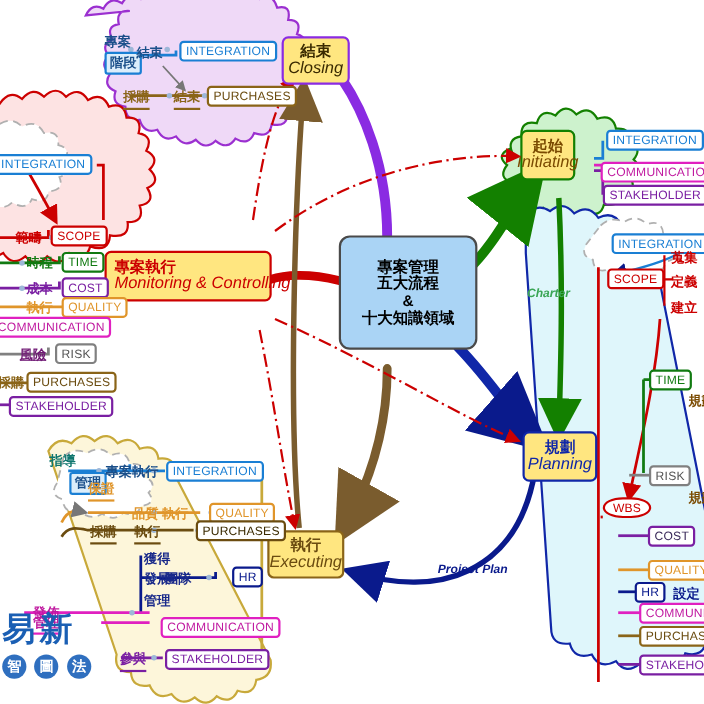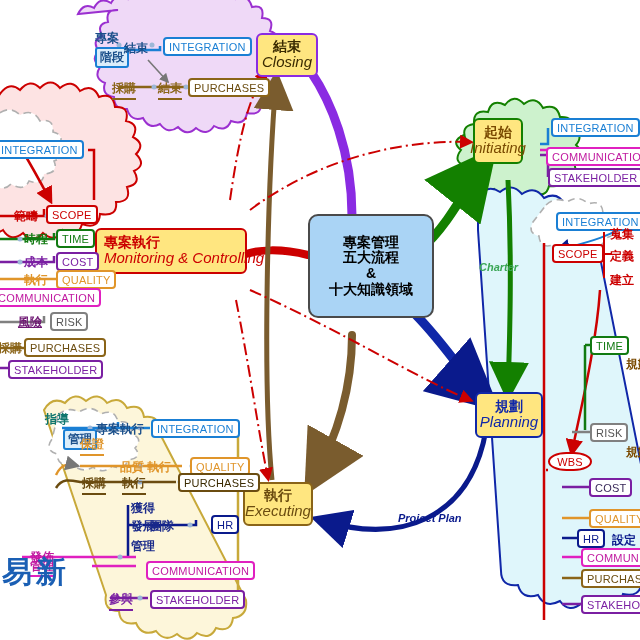--- a/index.html
+++ b/index.html
@@ -323,15 +323,20 @@
   <div class="txt cjk" style="left:30px;top:549px;color:#c01aa0;">發佈</div>
   <div class="txt cjk" style="left:30px;top:558px;color:#c01aa0;
        border-bottom:2px solid #e020c0;">管理</div>
   <div class="pill" style="left:146px;top:561px;border-color:#e020c0;color:#c01aa0;">COMMUNICATION</div>
 
   <div class="uline" style="left:85px;top:591px;color:#7a1fa2;margin-left:24px;">參與</div>
   <div class="pill" style="left:150px;top:590px;border-color:#7a1fa2;color:#7a1fa2;">STAKEHOLDER</div>
 
   <div class="wm" style="left:2px;top:552px;">
     <div class="big">易新</div>
+    <div style="margin-top:2px;">
+      <span class="circ">智</span>
+      <span class="circ">圖</span>
+      <span class="circ">法</span>
+    </div>
   </div>
 
 </div>
 
 </body></html>

